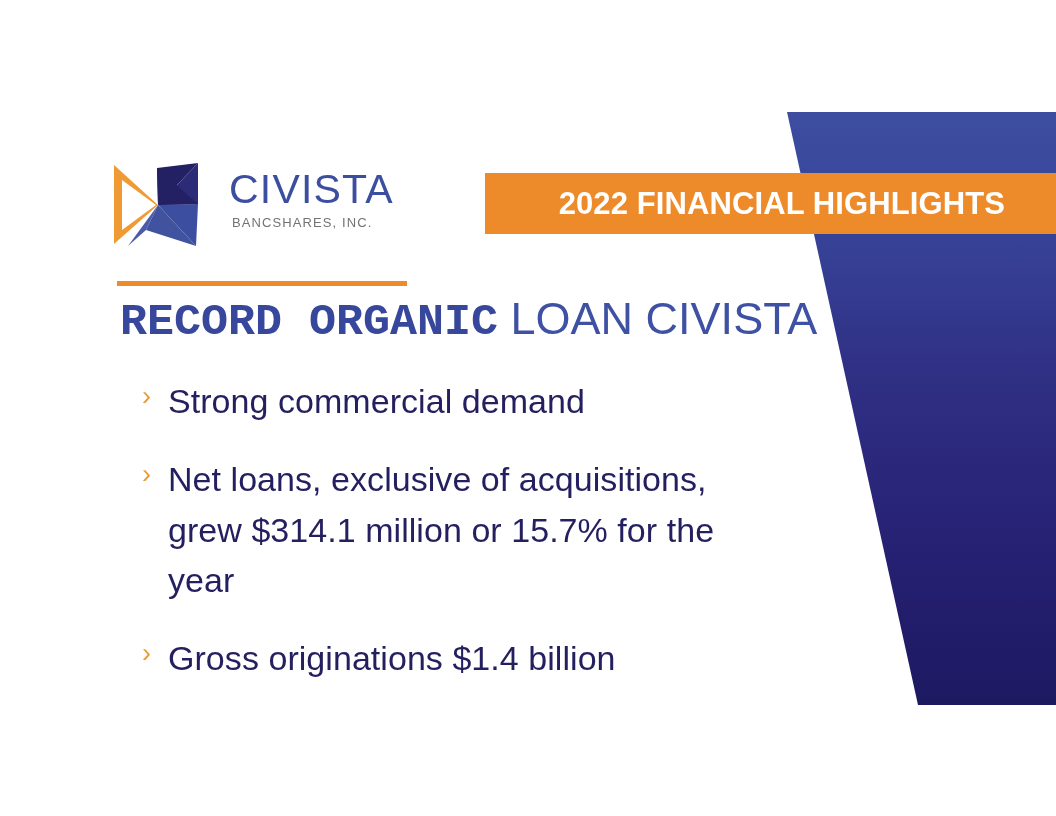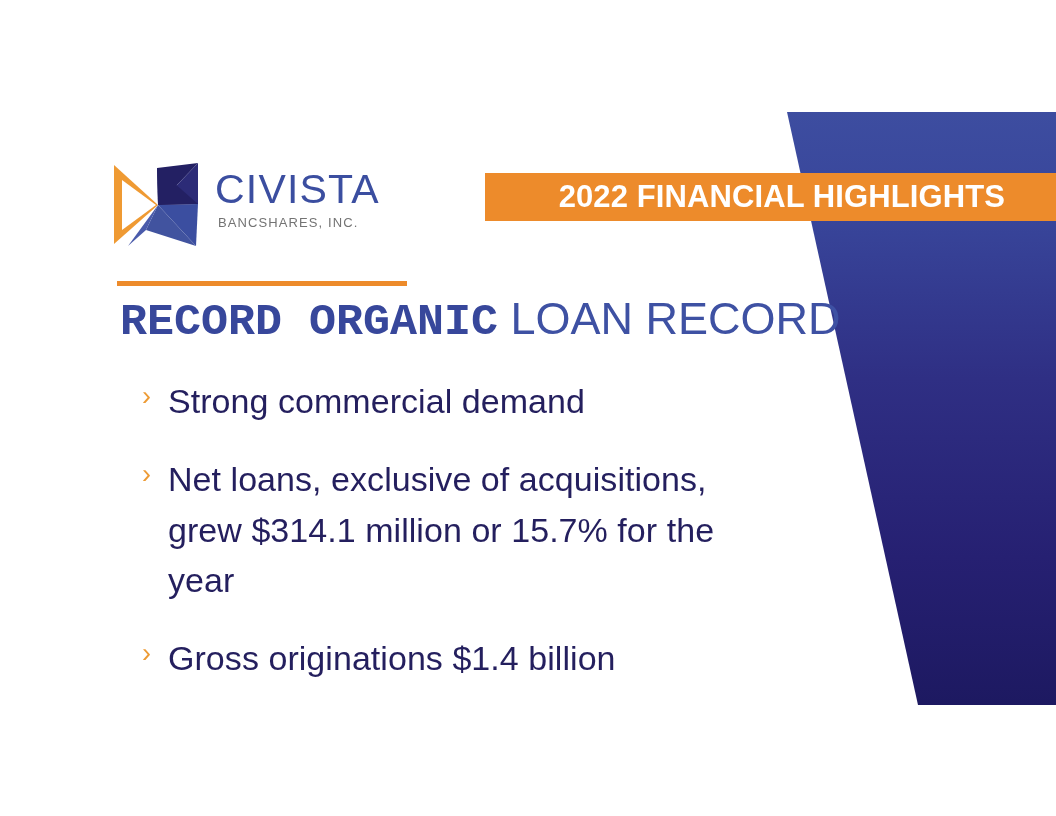--- a/index.html
+++ b/index.html
@@ -28,21 +28,21 @@
     height: 600px;
     pointer-events: none;
   }
 
   
   .banner {
     position: absolute;
     left: 485px;
     top: 173px;
     width: 571px;
-    height: 48px;
+    height: 61px;
     background: #ed8b2b;
     display: flex;
     align-items: center;
     justify-content: flex-end;
     box-sizing: border-box;
     padding-right: 51px;
   }
   .banner-text {
     color: #ffffff;
     font-size: 31px;
@@ -60,21 +60,21 @@
     height: 92px;
     display: flex;
     align-items: flex-start;
   }
   .logo-mark {
     width: 92px;
     height: 90px;
     flex: none;
   }
   .logo-words {
-    margin-left: 13px;
+    margin-left: 27px;
     padding-top: 10px;
   }
   .logo-name {
     color: #3b4ea0;
     font-size: 41px;
     font-weight: normal;
     letter-spacing: 1.2px;
     line-height: 0.95;
   }
   .logo-sub {
@@ -185,21 +185,21 @@
       <div class="logo-sub">BANCSHARES, INC.</div>
     </div>
   </div>
 
   <div class="banner">
     <span class="banner-text">2022 FINANCIAL HIGHLIGHTS</span>
   </div>
 
   <div class="rule"></div>
 
-  <div class="headline"><span class="strong">RECORD ORGANIC</span><span class="light"> LOAN RECORD</span></div>
+  <div class="headline"><span class="strong">RECORD ORGANIC</span><span class="light"> LOAN CIVISTA</span></div>
 
   <div class="bullets">
 
     <div class="bullet">
       <span class="bullet-marker">›</span>
       <span class="bullet-text">Strong commercial demand</span>
     </div>
 
     <div class="bullet">
       <span class="bullet-marker">›</span>

